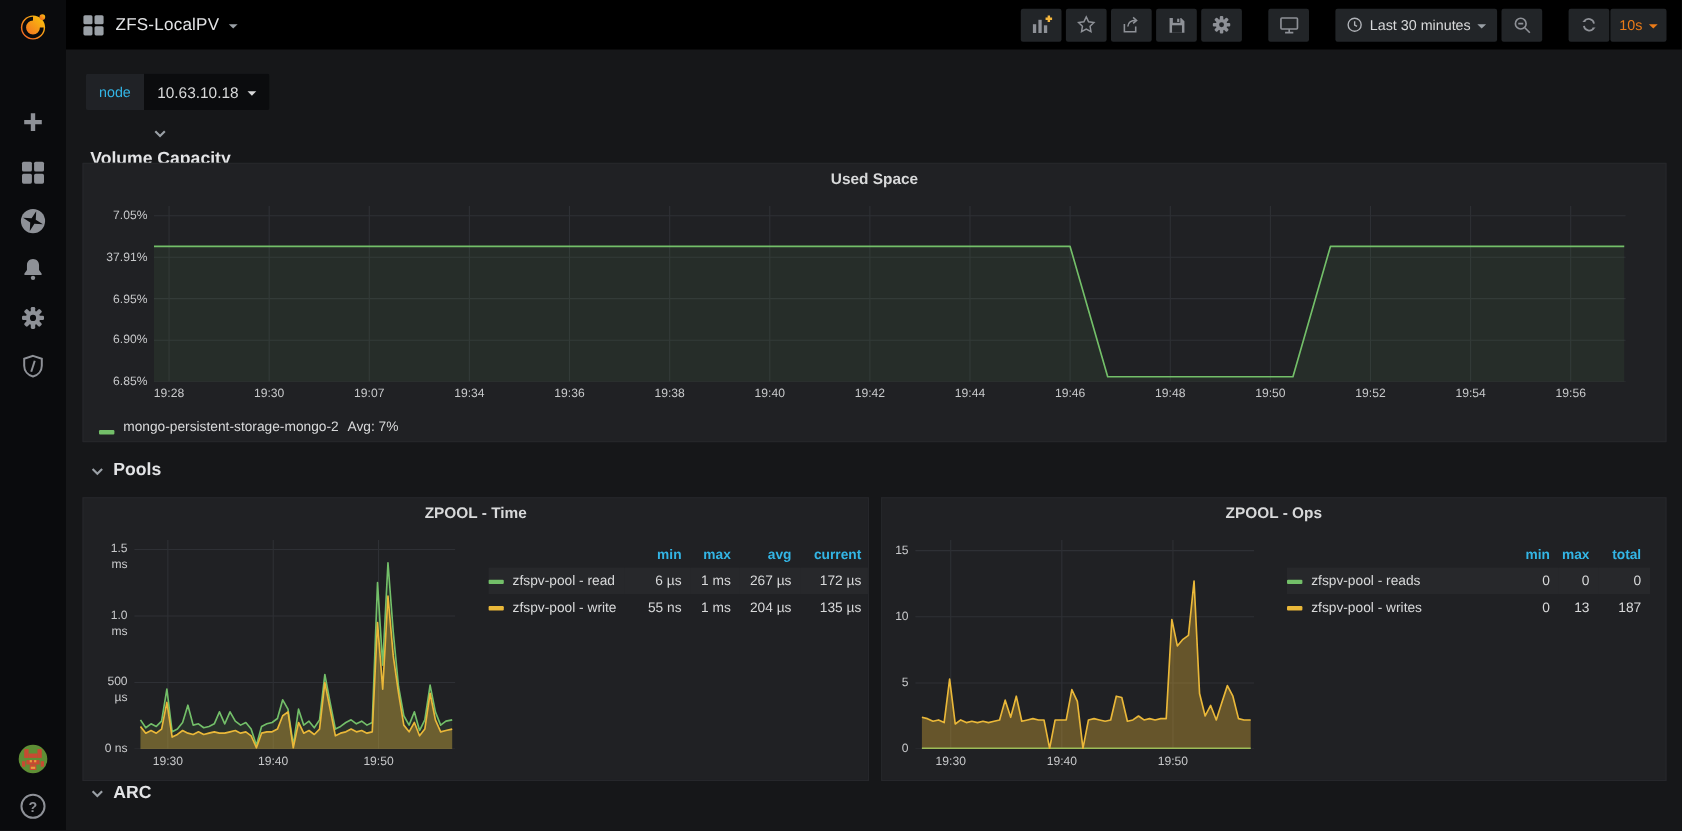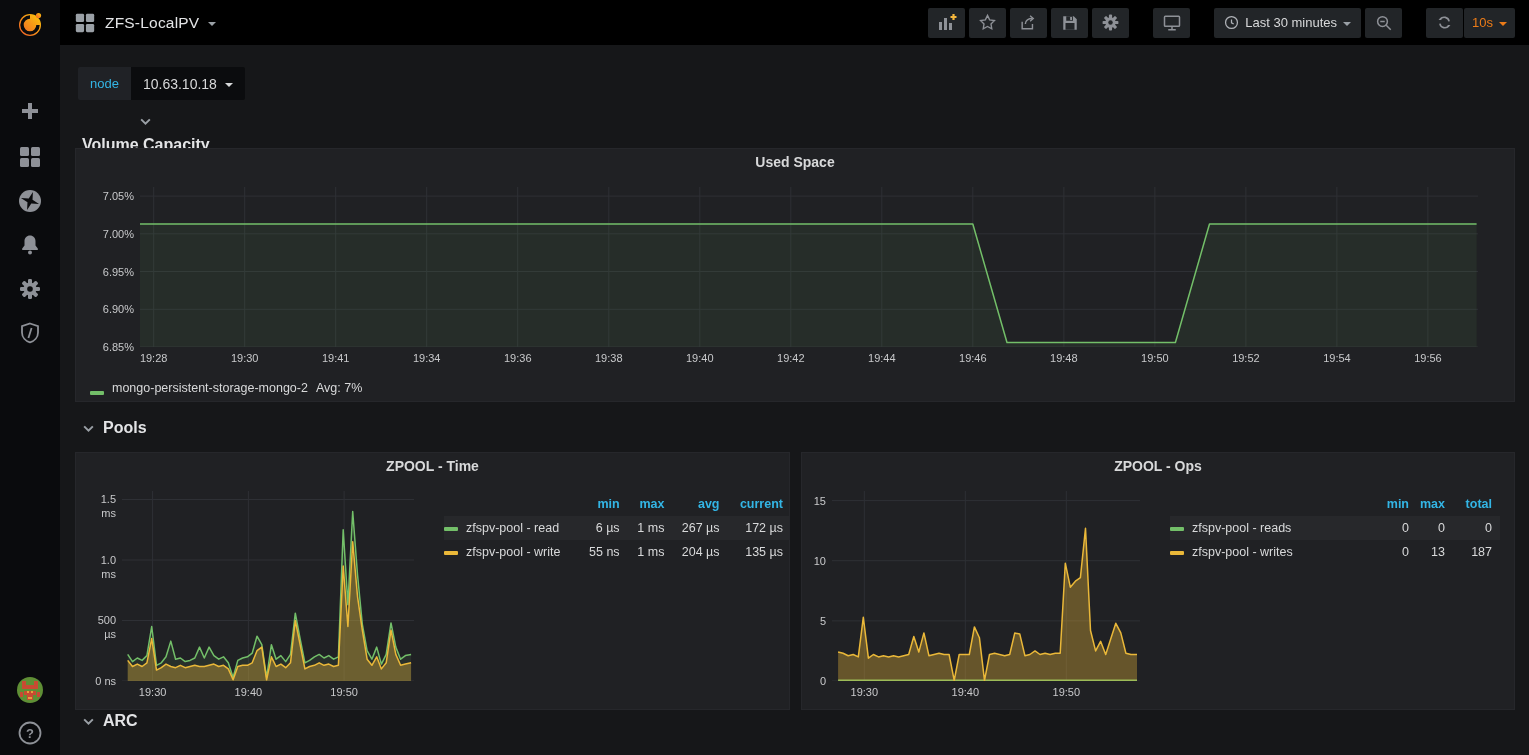--- a/index.html
+++ b/index.html
@@ -285,25 +285,25 @@
             <line x1="1105.9" x2="1105.9" y1="0" y2="160" stroke="#2e3035" stroke-width="1"></line>
             <line x1="1196.9" x2="1196.9" y1="0" y2="160" stroke="#2e3035" stroke-width="1"></line>
             <line x1="1287.9" x2="1287.9" y1="0" y2="160" stroke="#2e3035" stroke-width="1"></line>
             <polygon points="0.0,160.0 0.0,37.0 832.8,37.0 867.0,155.5 1035.4,155.5 1069.5,37.0 1336.6,37.0 1336.6,160.0" fill="#73bf69" fill-opacity="0.08" stroke="none"></polygon>
             <polyline points="0.0,37.0 832.8,37.0 867.0,155.5 1035.4,155.5 1069.5,37.0 1336.6,37.0" fill="none" stroke="#73bf69" stroke-width="1.5" stroke-linejoin="round"></polyline>
           </svg>
         </div>
     <div class="ytick" style="top: 165px; width: 50px;">6.85%</div>
         <div class="ytick" style="top: 127.264px; width: 50px;">6.90%</div>
         <div class="ytick" style="top: 89.5283px; width: 50px;">6.95%</div>
-        <div class="ytick" style="top: 51.7925px; width: 50px;">7.00%</div>
+        <div class="ytick" style="top: 51.7925px; width: 50px;">37.91%</div>
         <div class="ytick" style="top: 14.0566px; width: 50px;">7.05%</div>
         <div class="xtick" style="top: 177px; left: 39.6531px;">19:28</div>
         <div class="xtick" style="top: 177px; left: 130.673px;">19:30</div>
-        <div class="xtick" style="top: 177px; left: 221.694px;">19:41</div>
+        <div class="xtick" style="top: 177px; left: 221.694px;">19:07</div>
         <div class="xtick" style="top: 177px; left: 312.714px;">19:34</div>
         <div class="xtick" style="top: 177px; left: 403.735px;">19:36</div>
         <div class="xtick" style="top: 177px; left: 494.755px;">19:38</div>
         <div class="xtick" style="top: 177px; left: 585.776px;">19:40</div>
         <div class="xtick" style="top: 177px; left: 676.796px;">19:42</div>
         <div class="xtick" style="top: 177px; left: 767.816px;">19:44</div>
         <div class="xtick" style="top: 177px; left: 858.837px;">19:46</div>
         <div class="xtick" style="top: 177px; left: 949.857px;">19:48</div>
         <div class="xtick" style="top: 177px; left: 1040.88px;">19:50</div>
         <div class="xtick" style="top: 177px; left: 1131.9px;">19:52</div>

